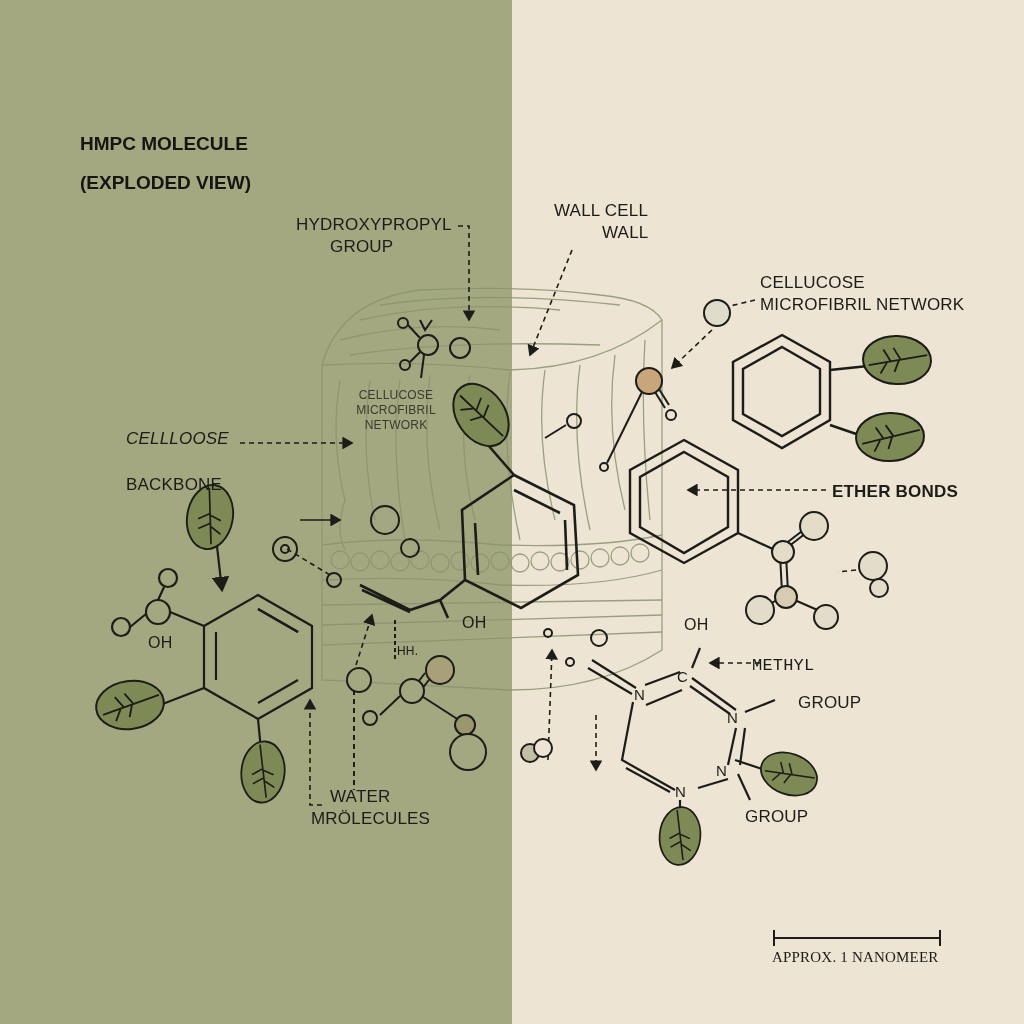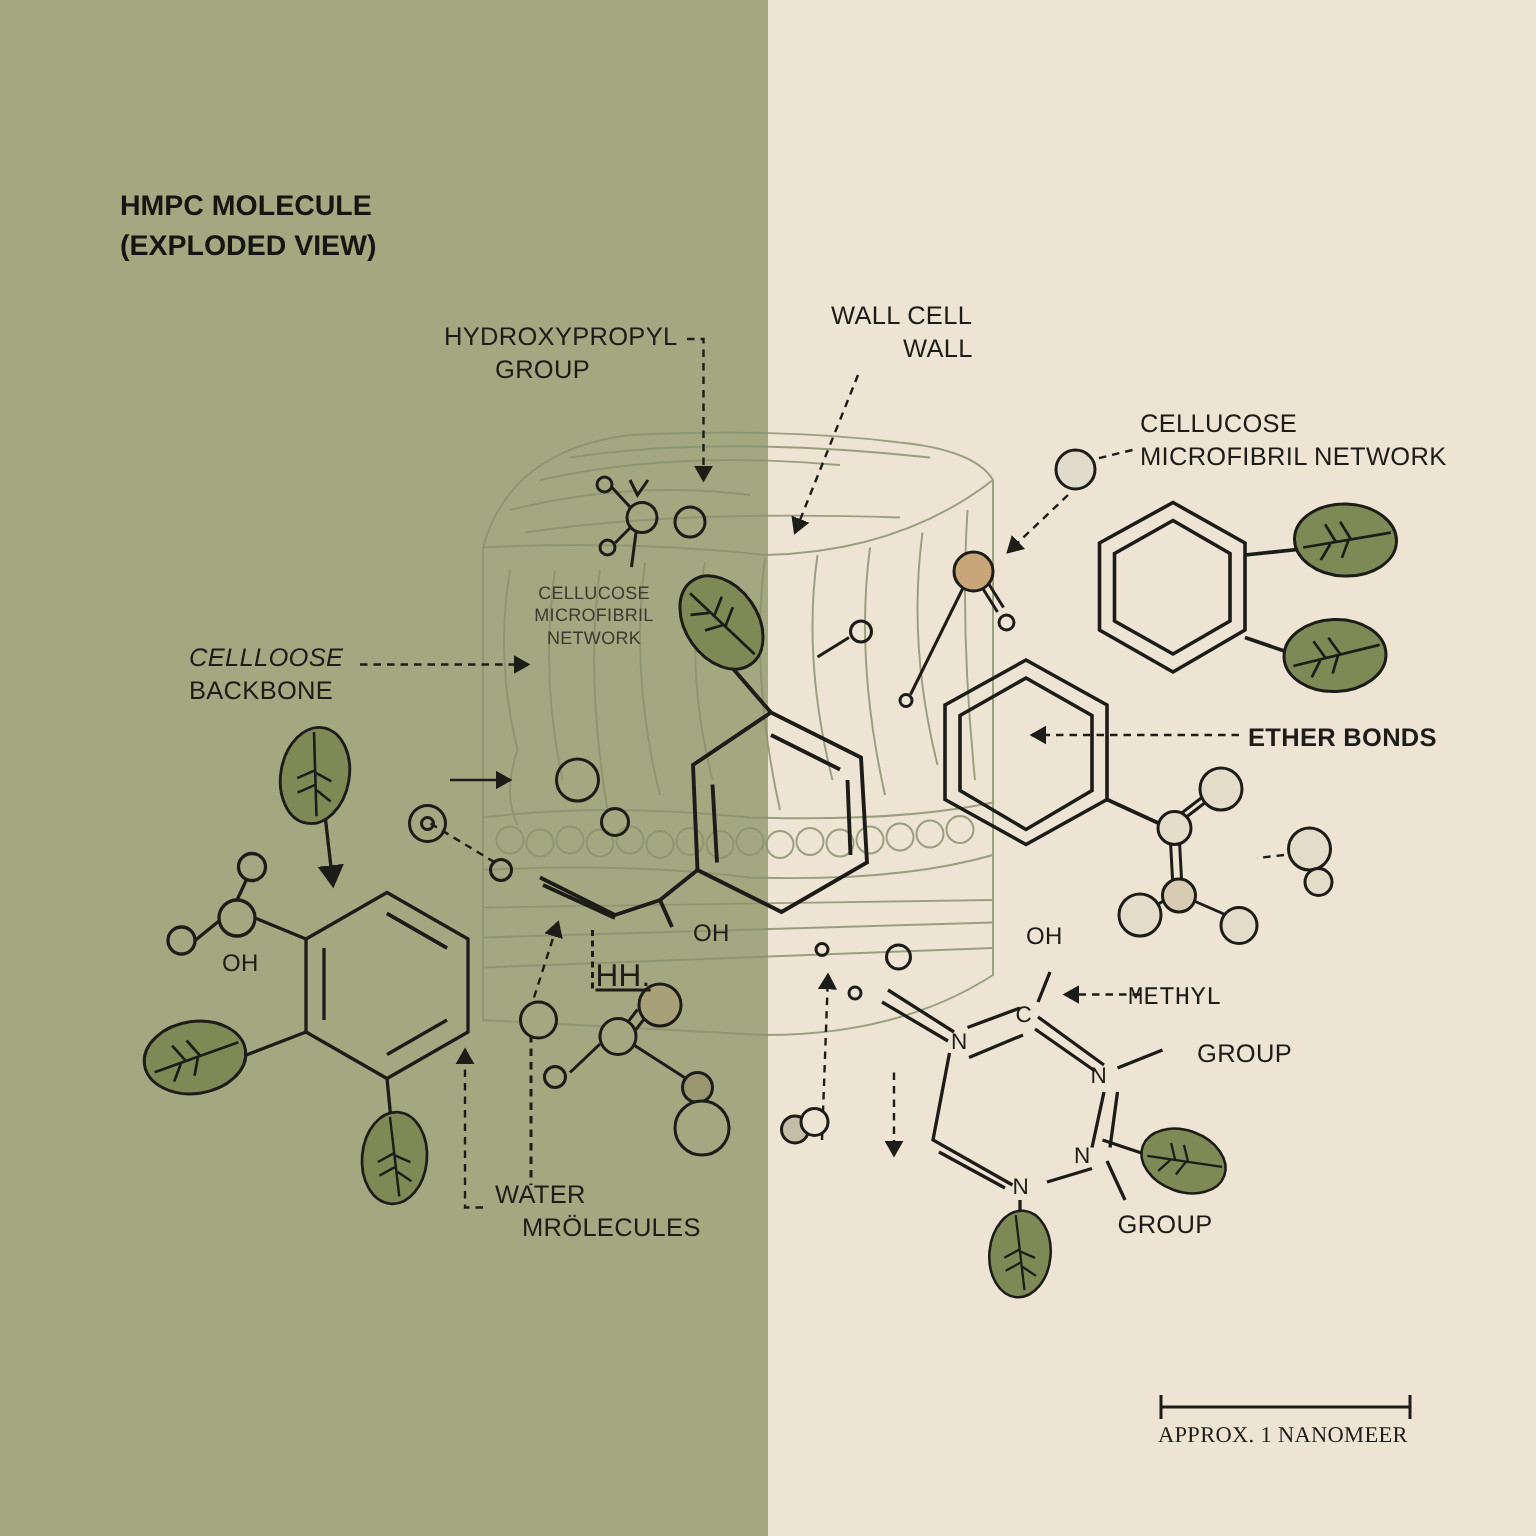--- a/index.html
+++ b/index.html
@@ -1,21 +1,21 @@
 <!DOCTYPE html>
 <html><head>
 <meta charset="utf-8">
 <style>
   html, body { margin:0; padding:0; }
   body { width:1024px; height:1024px; position:relative; overflow:hidden; font-family:"Liberation Sans","DejaVu Sans",sans-serif; color:#1a1a16; }
   .bg-left { position:absolute; left:0; top:0; width:512px; height:1024px; background:#a4a880; }
   .bg-right { position:absolute; left:512px; top:0; width:512px; height:1024px; background:#ede4d3; }
   svg.art { position:absolute; left:0; top:0; width:1024px; height:1024px; }
   .lbl { position:absolute; font-size:17px; line-height:22px; letter-spacing:0.2px; color:#1c1c18; white-space:pre; }
-  .title { position:absolute; left:80px; top:124px; font-size:19px; line-height:27px; font-weight:bold; color:#151511; white-space:pre; }
+  .title { position:absolute; left:80px; top:124px; font-size:19px; line-height:39px; font-weight:bold; color:#151511; white-space:pre; }
   .small { font-size:12px; line-height:15px; color:#3a3a30; }
   .center { text-align:center; }
 </style>
 </head>
 <body>
 
 <div class="bg-left"></div>
 <div class="bg-right"></div>
 
 <svg class="art" viewBox="0 0 1024 1024">
@@ -194,34 +194,34 @@
 
 <div class="lbl" style="left:554px;top:200px;"><span>WALL CELL</span></div>
 <div class="lbl" style="left:578px;top:222px;margin-left:24px;"><span>WALL</span></div>
 
 <div class="lbl" style="left:760px;top:272px;"><span>CELLUCOSE</span></div>
 <div class="lbl" style="left:760px;top:294px;"><span>MICROFIBRIL NETWORK</span></div>
 
 <div class="lbl small center" style="left:356px;top:388px;width:80px;"><span>CELLUCOSE</span><br><span>MICROFIBRIL</span><br><span>NETWORK</span></div>
 
 <div class="lbl" style="left:126px;top:428px;font-style:italic;"><span>CELLLOOSE</span></div>
-<div class="lbl" style="left:126px;top:450px;text-align:right;"><span>BACKBONE</span></div>
+<div class="lbl" style="left:126px;top:474px;text-align:right;"><span>BACKBONE</span></div>
 
 <div class="lbl" style="left:832px;top:481px;font-weight:bold;">ETHER BONDS</div>
 
 <div class="lbl" style="left:752px;top:655px;font-family:Liberation Mono, monospace;">METHYL</div>
 <div class="lbl" style="left:798px;top:692px;">GROUP</div>
 <div class="lbl" style="left:745px;top:806px;">GROUP</div>
 
 <div class="lbl" style="left:330px;top:786px;"><span>WATER</span></div>
-<div class="lbl" style="left:348px;top:808px;"><span>MRÖLECULES</span></div>
+<div class="lbl" style="left:311px;top:808px;"><span>MRÖLECULES</span></div>
 
 <div class="lbl" style="left:772px;top:946px;font-size:15px;font-family:Liberation Serif, serif;">APPROX. 1 NANOMEER</div>
 
 <div class="lbl" style="left:148px;top:632px;font-size:16px;">OH</div>
 <div class="lbl" style="left:462px;top:612px;font-size:16px;">OH</div>
 <div class="lbl" style="left:684px;top:614px;font-size:16px;">OH</div>
-<div class="lbl" style="left:397px;top:640px;font-size:21px;text-decoration:underline;">HH.</div>
+<div class="lbl" style="left:397px;top:640px;font-size:12px;">HH.</div>
 <div class="lbl" style="left:677px;top:666px;font-size:15px;">C</div>
 <div class="lbl" style="left:634px;top:684px;font-size:15px;">N</div>
 <div class="lbl" style="left:727px;top:707px;font-size:15px;">N</div>
 <div class="lbl" style="left:716px;top:760px;font-size:15px;">N</div>
 <div class="lbl" style="left:675px;top:781px;font-size:15px;">N</div>
 
 </body></html>

